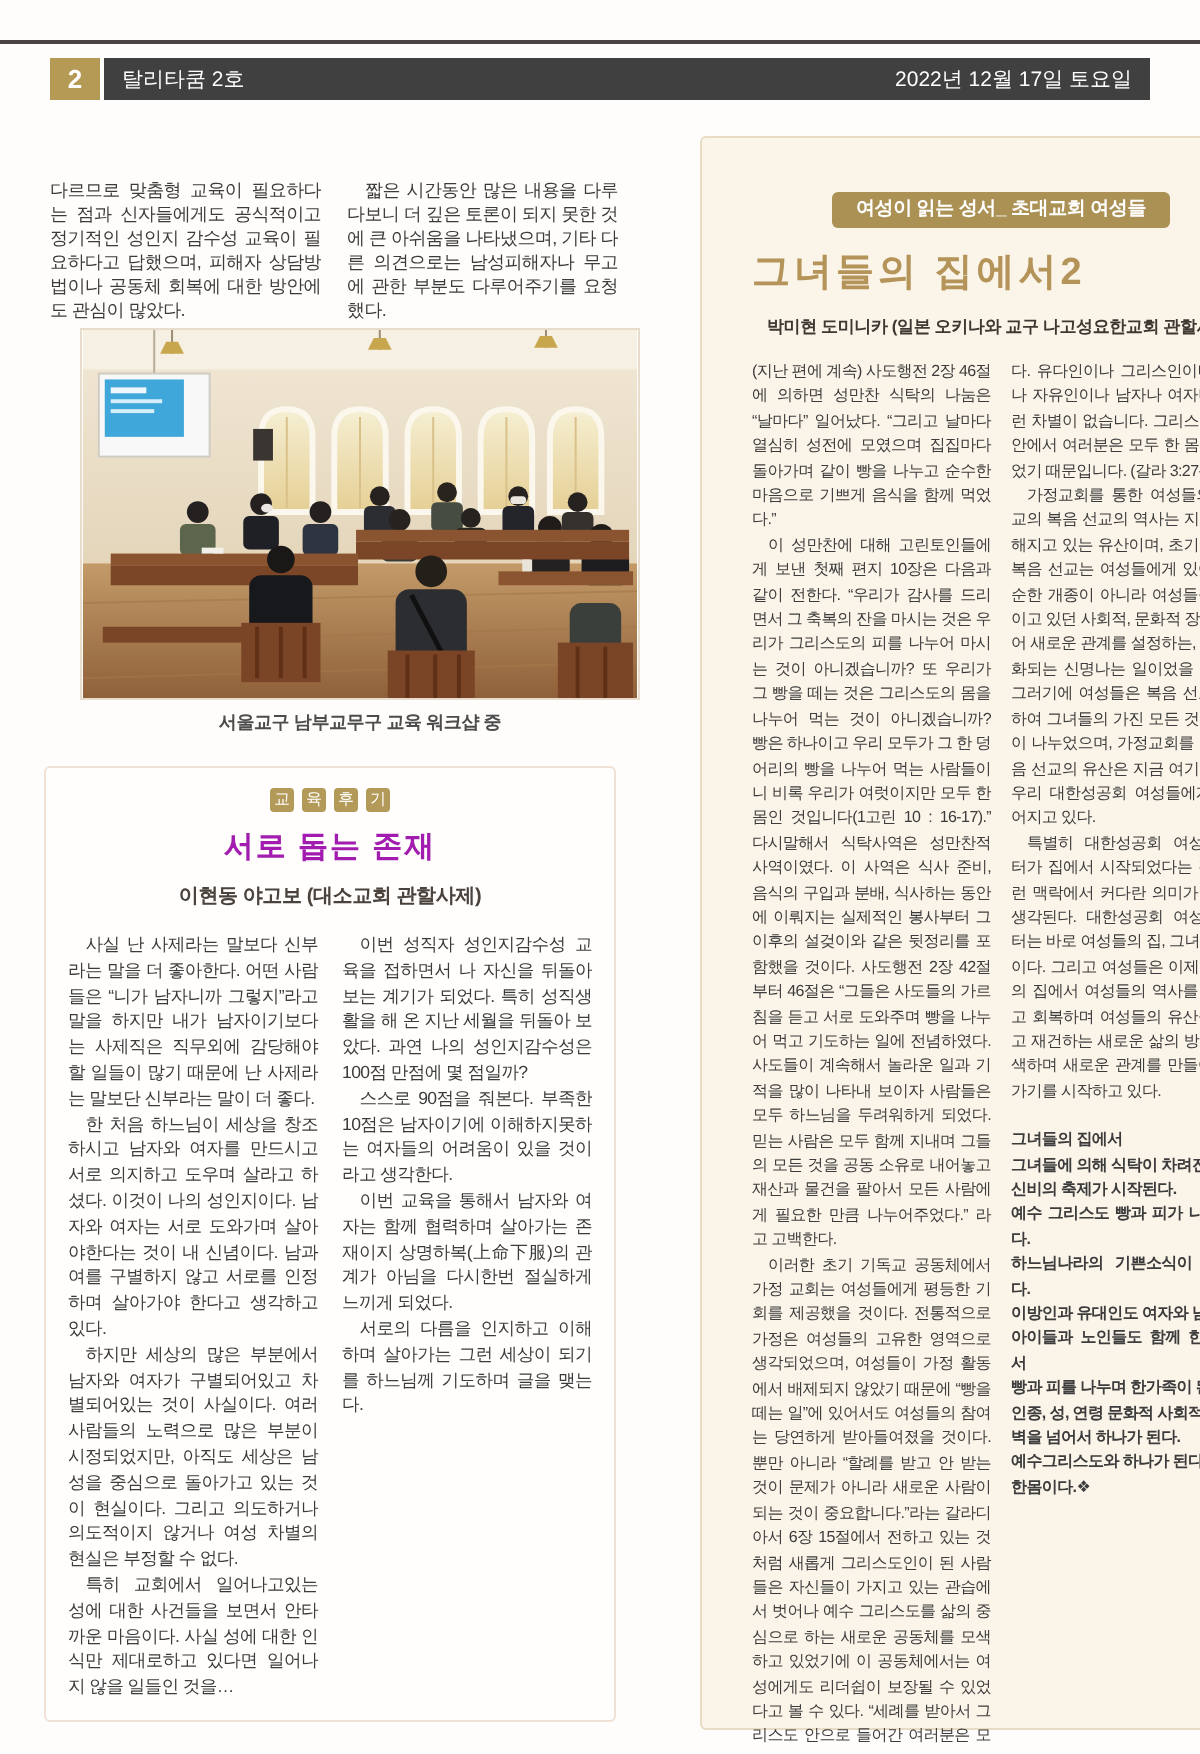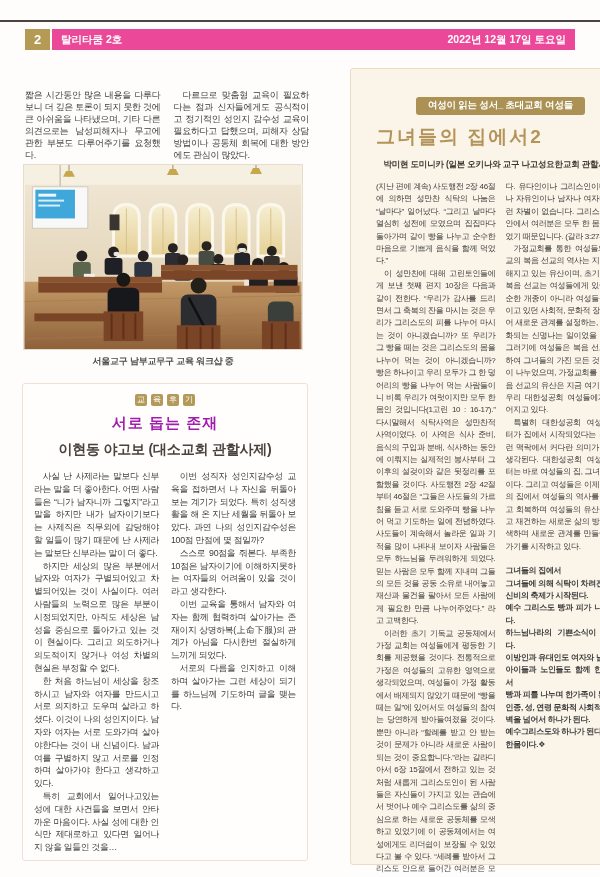--- a/index.html
+++ b/index.html
@@ -3,40 +3,40 @@
 <meta charset="utf-8">
 <style>
   html,body{margin:0;padding:0;background:#9a9a9a;}
   .page{position:relative;width:600px;height:877px;margin:0 auto;background:#fffdfb;
         font-family:"Liberation Sans","DejaVu Sans",sans-serif;color:#3b3b3b;overflow:hidden;}
   .top-rule{position:absolute;top:20px;left:0;width:600px;height:2px;background:#4a4542;}
 
   .masthead{position:absolute;top:29px;left:25px;right:25px;height:21px;display:flex;gap:2px;}
   .page-num{width:25px;background:#b59a55;color:#fff;font-size:13px;font-weight:700;
             display:flex;align-items:center;justify-content:center;}
-  .mast-bar{flex:1;background:#ec4899;color:#fff;font-size:10.5px;font-weight:700;
+  .mast-bar{flex:1;background:#404040;color:#fff;font-size:10.5px;font-weight:400;
             display:flex;align-items:center;justify-content:space-between;padding:0 9px;}
 
   .cont-text{position:absolute;left:25px;top:90px;width:284px;height:72px;overflow:hidden;
              column-count:2;column-gap:13px;column-fill:auto;
              font-size:9px;line-height:11.9px;letter-spacing:-0.3px;text-align:justify;}
   .cont-text p{margin:0;text-indent:0;}
   .cont-text p + p{text-indent:1em;}
 
-  figure.photo{position:absolute;left:23px;top:164px;width:280px;margin:0;}
+  figure.photo{position:absolute;left:40px;top:164px;width:280px;margin:0;}
   figure.photo svg{display:block;border:1px solid #e8ddcd;box-sizing:border-box;}
   figcaption{margin-top:5px;text-align:center;font-size:9px;font-weight:700;color:#4c4c4c;letter-spacing:-0.2px;}
 
   .review-box{position:absolute;left:22px;top:383px;width:286px;height:478px;background:#fffefd;
               border:1px solid #f0e0d6;border-radius:3px;box-sizing:border-box;padding:10px 11px;}
   .badge-row{display:flex;justify-content:center;gap:4px;}
   .badge-row span{display:block;width:12px;height:12px;background:#b49a59;color:#fff;
                   font-size:8px;line-height:12px;text-align:center;border-radius:2px;}
   .review-title{margin:8px 0 0;text-align:center;font-size:15px;font-weight:700;color:#a21caf;letter-spacing:1px;}
-  .review-byline{margin-top:8px;text-align:center;font-size:14px;font-weight:700;color:#4a423c;letter-spacing:-0.2px;}
+  .review-byline{margin-top:8px;text-align:center;font-size:10px;font-weight:700;color:#4a423c;letter-spacing:-0.2px;}
   .review-body{margin-top:11px;height:384px;overflow:hidden;column-count:2;column-gap:12px;column-fill:auto;
                font-size:8.8px;line-height:12.8px;letter-spacing:-0.3px;text-align:justify;}
   .review-body p{margin:0;text-indent:1em;}
 
   .feature-panel{position:absolute;left:315px;top:68px;width:301px;height:797px;background:#faf4e9;
                  border:1px solid #e9dcc5;border-radius:3px;box-sizing:border-box;padding:25px;margin-left:35px;}
   .kicker-wrap{text-align:center;}
   .kicker{display:inline-block;background:#ab9154;color:#fff;font-size:9.5px;font-weight:700;
           padding:2px 12px 3px;border-radius:3px;letter-spacing:-0.2px;}
   .feature-title{margin:9px 0 0;text-align:left;font-size:19px;font-weight:700;color:#b5945a;letter-spacing:2px;}
@@ -57,22 +57,22 @@
 
   <header class="masthead">
     <div class="page-num">2</div>
     <div class="mast-bar">
       <span>탈리타쿰  2호</span>
       <span>2022년 12월 17일 토요일</span>
     </div>
   </header>
 
   <div class="cont-text">
+      <p>다르므로 맞춤형 교육이 필요하다는 점과 신자들에게도 공식적이고 정기적인 성인지 감수성 교육이 필요하다고 답했으며, 피해자 상담방법이나 공동체 회복에 대한 방안에도 관심이 많았다.</p>
       <p>짧은 시간동안 많은 내용을 다루다보니 더 깊은 토론이 되지 못한 것에 큰 아쉬움을 나타냈으며, 기타 다른 의견으로는 남성피해자나 무고에 관한 부분도 다루어주기를 요청했다.</p>
-      <p>다르므로 맞춤형 교육이 필요하다는 점과 신자들에게도 공식적이고 정기적인 성인지 감수성 교육이 필요하다고 답했으며, 피해자 상담방법이나 공동체 회복에 대한 방안에도 관심이 많았다.</p>
     </div>
 
   <figure class="photo">
     <svg viewBox="0 0 280 186" width="280" height="186">
       <defs>
         <linearGradient id="wall" x1="0" y1="0" x2="0" y2="1">
           <stop offset="0" stop-color="#f1e8d6"></stop>
             <stop offset="1" stop-color="#ddcbab"></stop>
         </linearGradient>
         <linearGradient id="floor" x1="0" y1="0" x2="0" y2="1">
@@ -186,22 +186,22 @@
     <div class="badge-row">
         <span>교</span>
         <span>육</span>
         <span>후</span>
         <span>기</span>
       </div>
     <h2 class="review-title">서로 돕는 존재</h2>
     <div class="review-byline">이현동 야고보 (대소교회 관할사제)</div>
     <div class="review-body">
         <p>사실 난 사제라는 말보다 신부라는 말을 더 좋아한다. 어떤 사람들은 “니가 남자니까 그렇지”라고 말을 하지만 내가 남자이기보다는 사제직은 직무외에 감당해야할 일들이 많기 때문에 난 사제라는 말보단 신부라는 말이 더 좋다.</p>
+        <p>한 처음 하느님이 세상을 창조하시고 남자와 여자를 만드시고 서로 의지하고 도우며 살라고 하셨다. 이것이 나의 성인지이다. 남자와 여자는 서로 도와가며 살아야한다는 것이 내 신념이다. 남과 여를 구별하지 않고 서로를 인정하며 살아가야 한다고 생각하고 있다.</p>
         <p>하지만 세상의 많은 부분에서 남자와 여자가 구별되어있고 차별되어있는 것이 사실이다. 여러 사람들의 노력으로 많은 부분이 시정되었지만, 아직도 세상은 남성을 중심으로 돌아가고 있는 것이 현실이다. 그리고 의도하거나 의도적이지 않거나 여성 차별의 현실은 부정할 수 없다.</p>
-        <p>한 처음 하느님이 세상을 창조하시고 남자와 여자를 만드시고 서로 의지하고 도우며 살라고 하셨다. 이것이 나의 성인지이다. 남자와 여자는 서로 도와가며 살아야한다는 것이 내 신념이다. 남과 여를 구별하지 않고 서로를 인정하며 살아가야 한다고 생각하고 있다.</p>
         <p>특히 교회에서 일어나고있는 성에 대한 사건들을 보면서 안타까운 마음이다. 사실 성에 대한 인식만 제대로하고 있다면 일어나지 않을 일들인 것을…</p>
         <p>이번 성직자 성인지감수성 교육을 접하면서 나 자신을 뒤돌아보는 계기가 되었다. 특히 성직생활을 해 온 지난 세월을 뒤돌아 보았다. 과연 나의 성인지감수성은 100점 만점에 몇 점일까?</p>
         <p>스스로 90점을 줘본다. 부족한 10점은 남자이기에 이해하지못하는 여자들의 어려움이 있을 것이라고 생각한다.</p>
         <p>이번 교육을 통해서 남자와 여자는 함께 협력하며 살아가는 존재이지 상명하복(上命下服)의 관계가 아님을 다시한번 절실하게 느끼게 되었다.</p>
         <p>서로의 다름을 인지하고 이해하며 살아가는 그런 세상이 되기를 하느님께 기도하며 글을 맺는다.</p>
       </div>
   </section>
 
   <aside class="feature-panel">
     <div class="kicker-wrap">

